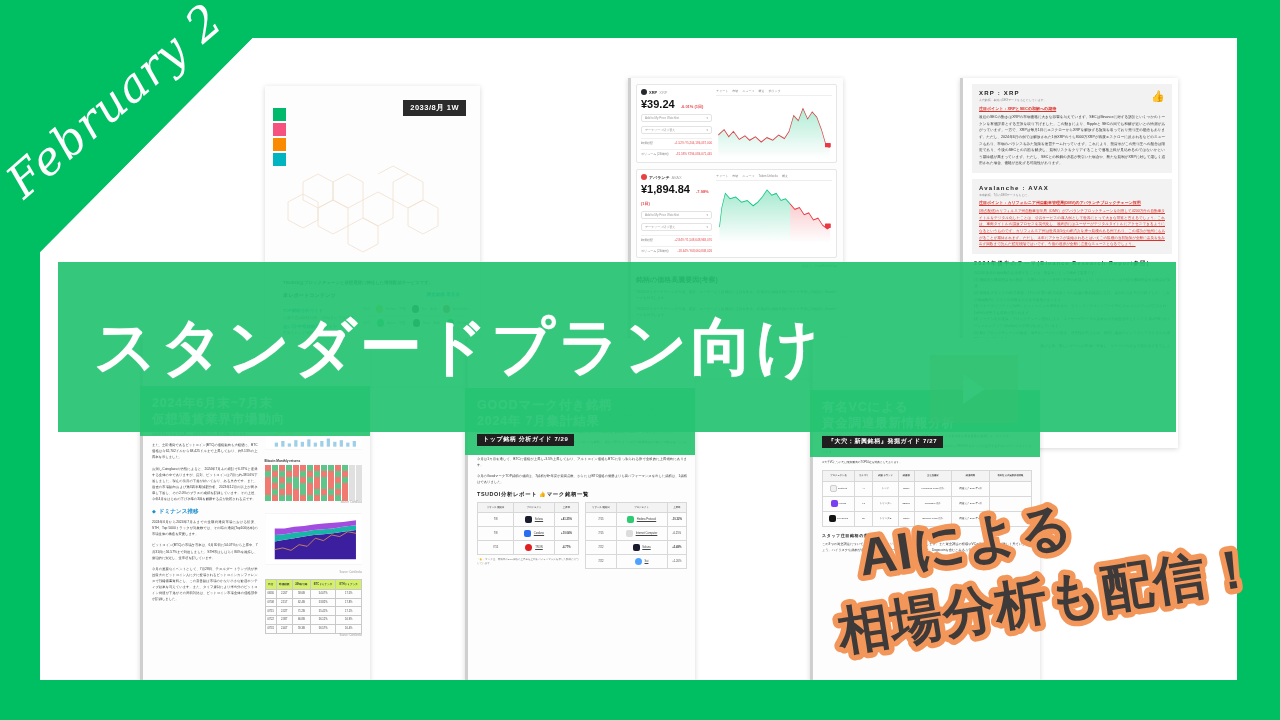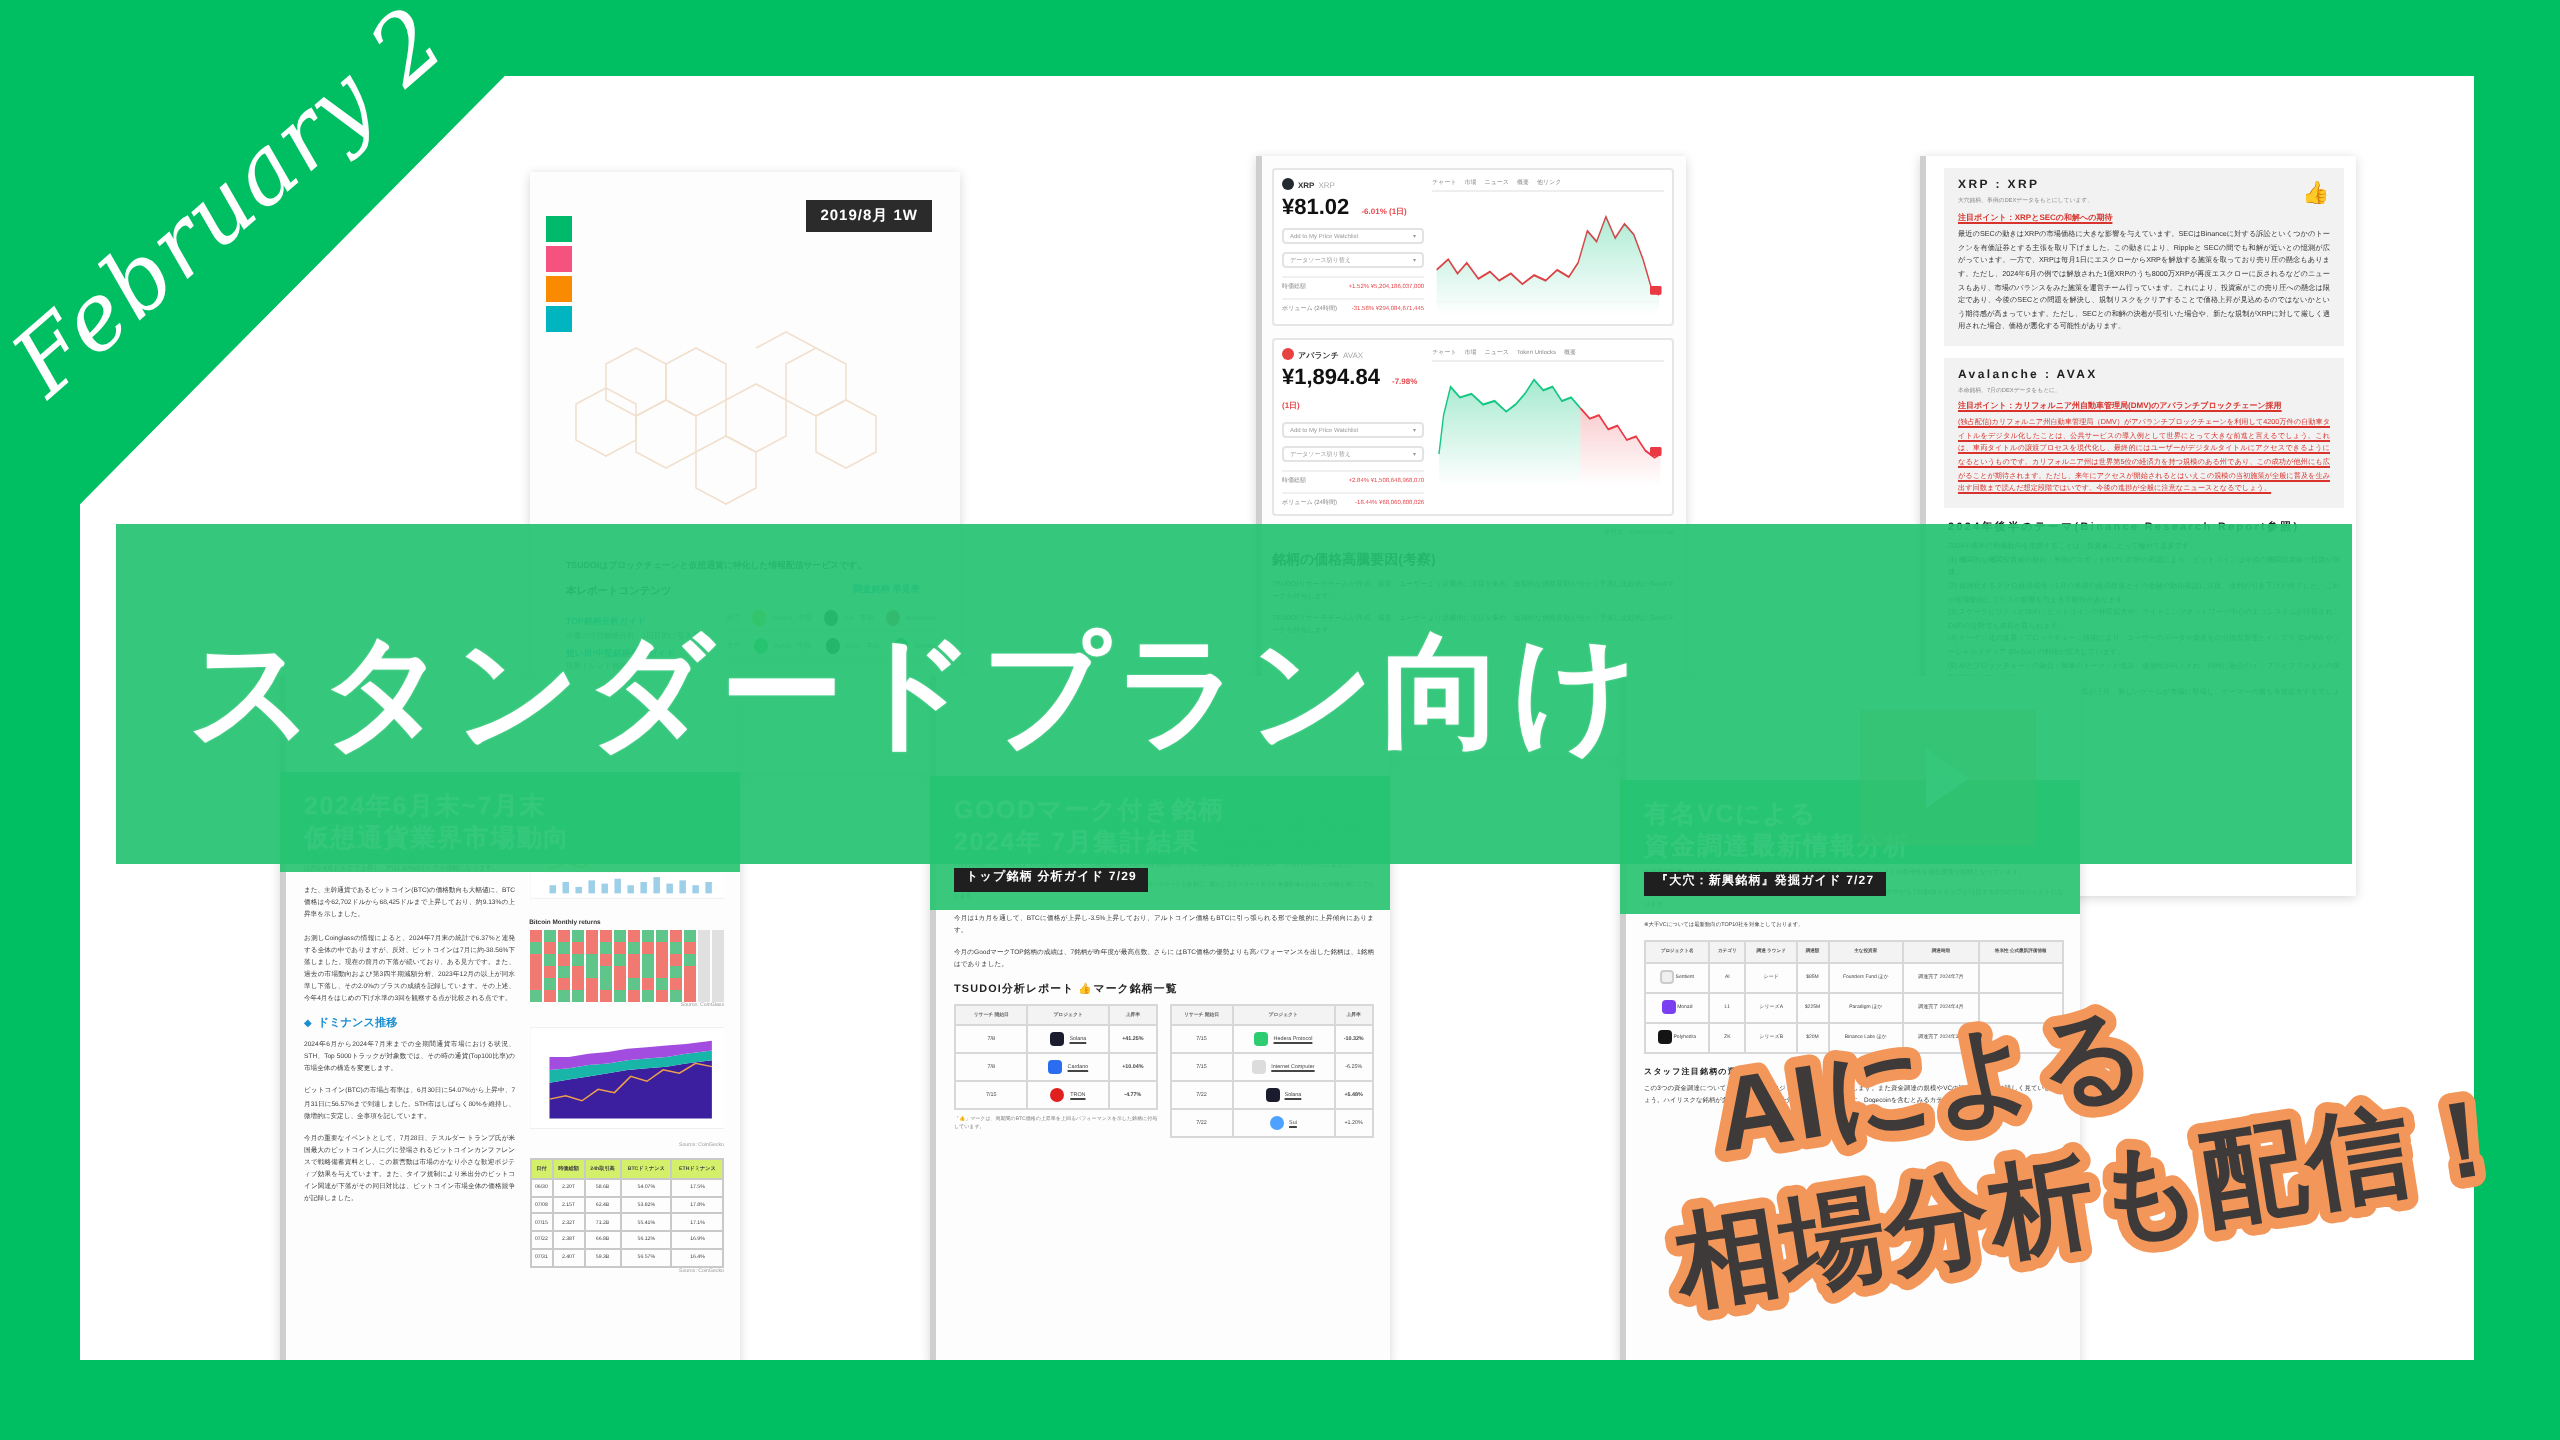--- a/index.html
+++ b/index.html
@@ -167,21 +167,21 @@
     letter-spacing:1px;
   }
 </style>
 </head>
 <body>
 
 <div id="frame">
 
   <div class="page" style="left:225px; top:48px; width:215px; height:300px;">
     <div class="pg-body">
-      <div class="date-badge">2019/8月 1W</div>
+      <div class="date-badge">2033/8月 1W</div>
       <div class="cover-head">
         <div class="swatches">
           <span class="sw" style="background:#00b96b"></span>
           <span class="sw" style="background:#f5527f"></span>
           <span class="sw" style="background:#fa8a00"></span>
           <span class="sw" style="background:#00b4c0"></span>
         </div>
       </div>
 
       <svg class="hex-bg" viewBox="0 0 200 110">
@@ -245,21 +245,21 @@
 
       <div class="chart-card">
         <div class="cc-top">
           <div class="cc-left">
             <div class="cc-name">
               <span class="dot" style="width:6px;height:6px;background:#23292f"></span>
               <span>XRP</span>
               <span style="color:#aaa;font-weight:normal">XRP</span>
             </div>
             <div class="cc-price">
-              <span>¥81.02</span>
+              <span>¥39.24</span>
               <span class="cc-chg">-6.01% (1日)</span>
             </div>
             <div class="cc-pill">
               <span>Add to My Price Watchlist</span>
                 <span>▾</span>
             </div>
             <div class="cc-pill">
               <span>データソース切り替え</span>
                 <span>▾</span>
             </div>

